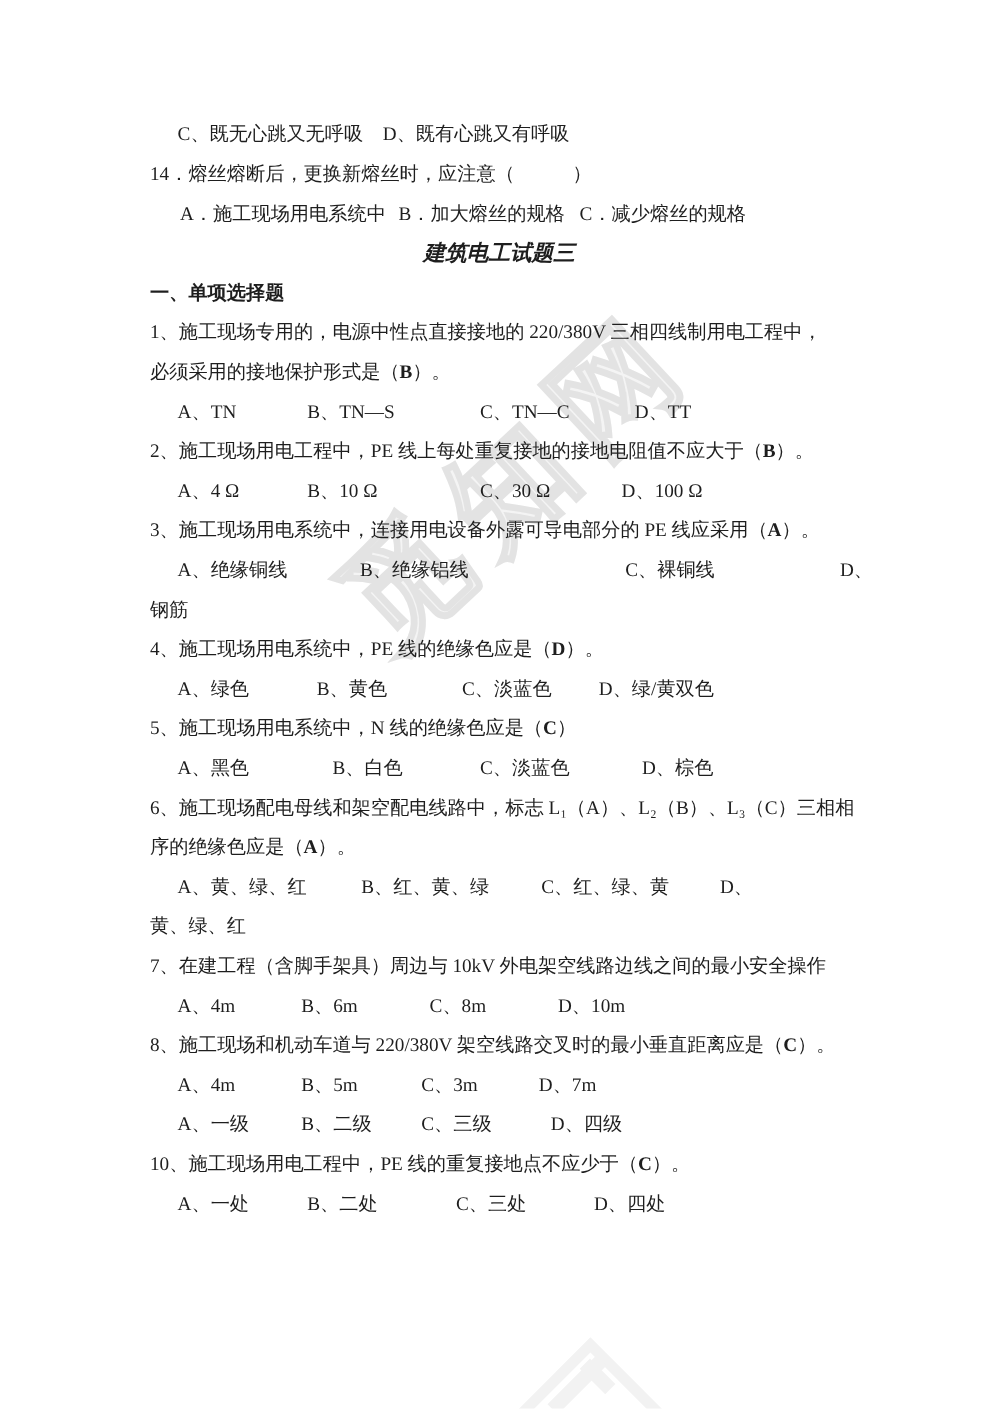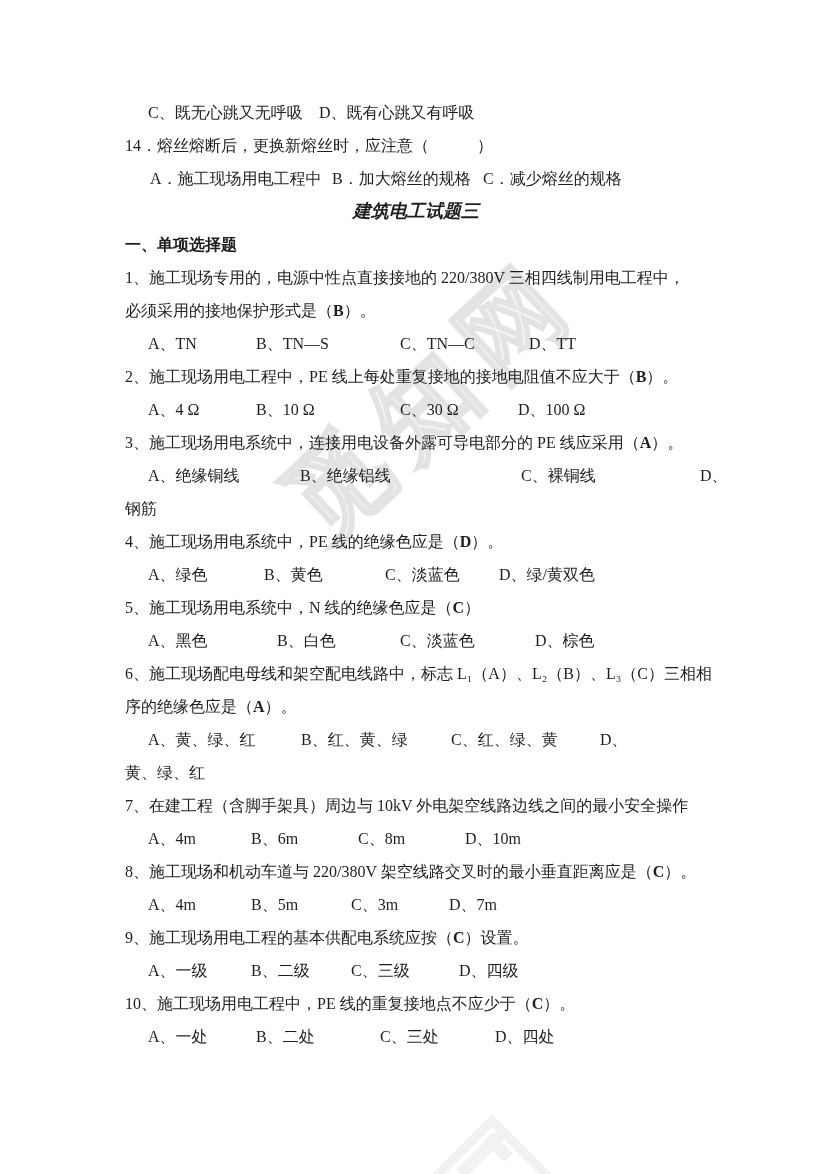--- a/index.html
+++ b/index.html
@@ -49,21 +49,21 @@
 
   <div class="doc">
 
     <div class="line opt-row">
       <span class="opt" style="min-width:167px">C、既无心跳又无呼吸</span>
       <span class="opt">D、既有心跳又有呼吸</span>
     </div>
 
     <div class="line">14．熔丝熔断后，更换新熔丝时，应注意（　　　）</div>
     <div class="line opt-row14">
-      <span class="opt" style="min-width:178px">A．施工现场用电工程中</span>
+      <span class="opt" style="min-width:178px">A．施工现场用电系统中</span>
       <span class="opt" style="min-width:147px">B．加大熔丝的规格</span>
       <span class="opt">C．减少熔丝的规格</span>
     </div>
 
     <div class="line title-line">建筑电工试题三</div>
 
     <div class="line section-line">一、单项选择题</div>
 
     <div class="line">
       <span>1、施工现场专用的，电源中性点直接接地的 220/380V 三相四线制用电工程中，</span><span class="ans"></span><span></span>
@@ -146,23 +146,20 @@
     <div class="line">
       <span>8、施工现场和机动车道与 220/380V 架空线路交叉时的最小垂直距离应是（</span><span class="ans">C</span><span>）。</span>
     </div>
     <div class="line opt-row">
       <span class="opt" style="min-width:99px">A、4m</span>
       <span class="opt" style="min-width:96px">B、5m</span>
       <span class="opt" style="min-width:94px">C、3m</span>
       <span class="opt">D、7m</span>
     </div>
 
-    <div class="line">
-      <span>9、施工现场用电工程的基本供配电系统应按（</span><span class="ans">C</span><span>）设置。</span>
-    </div>
     <div class="line opt-row">
       <span class="opt" style="min-width:99px">A、一级</span>
       <span class="opt" style="min-width:96px">B、二级</span>
       <span class="opt" style="min-width:104px">C、三级</span>
       <span class="opt">D、四级</span>
     </div>
 
     <div class="line">
       <span>10、施工现场用电工程中，PE 线的重复接地点不应少于（</span><span class="ans">C</span><span>）。</span>
     </div>

